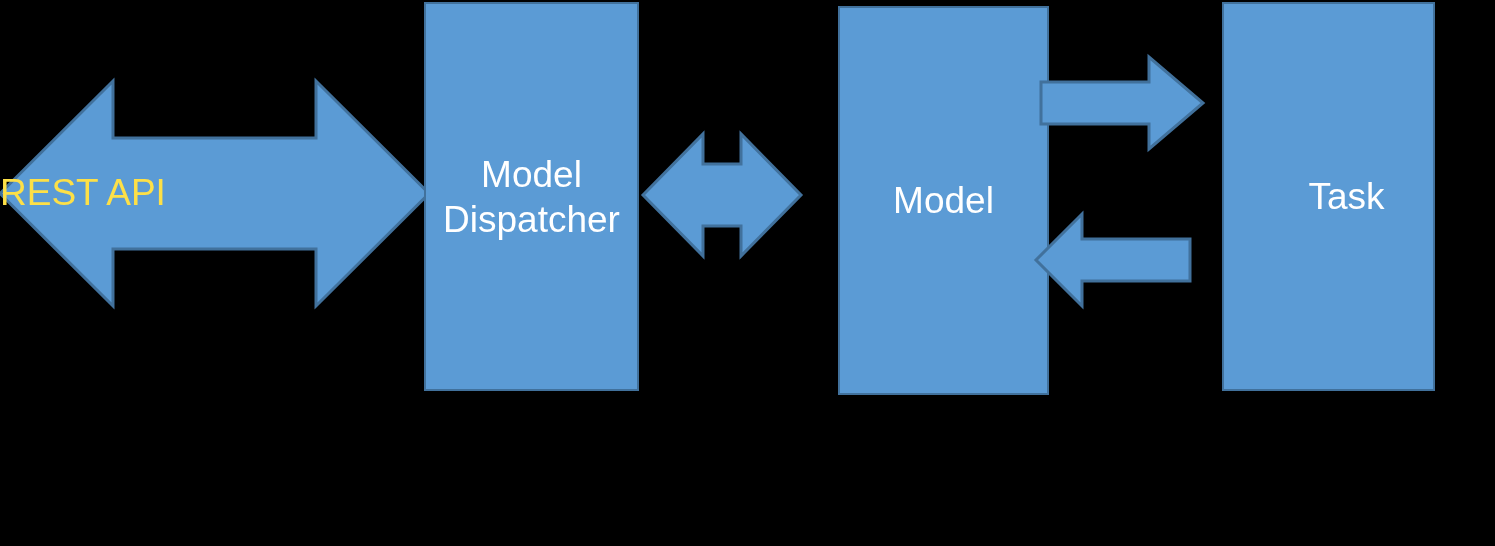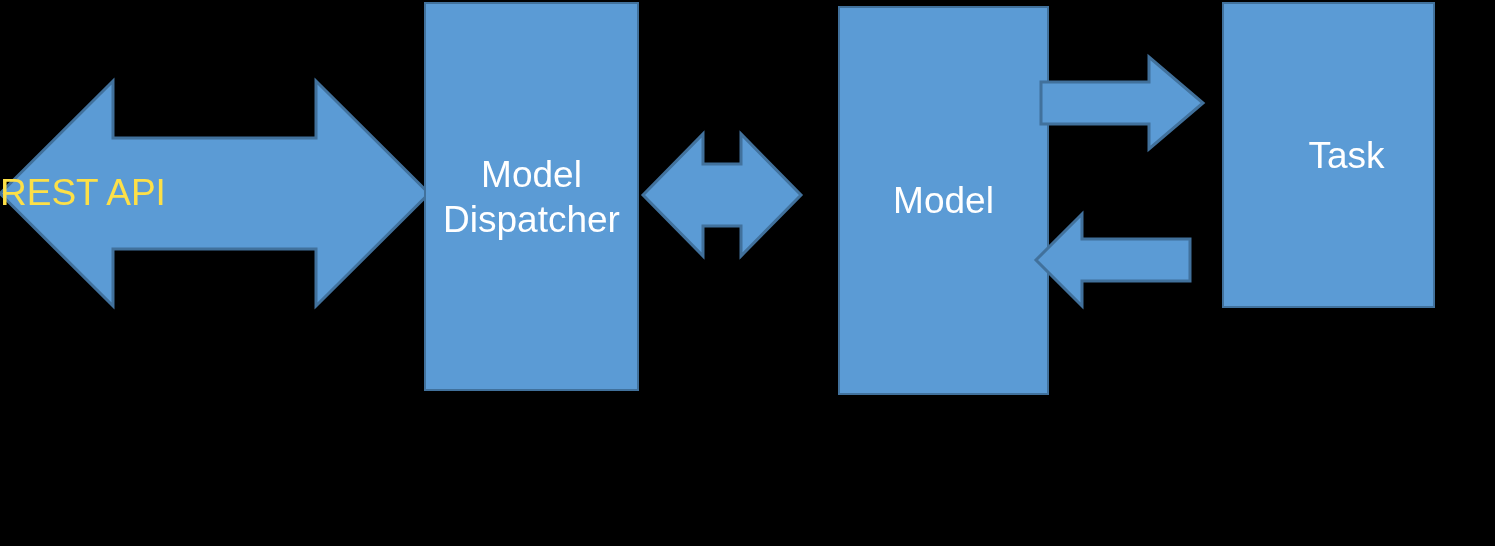--- a/index.html
+++ b/index.html
@@ -62,21 +62,21 @@
 
   #model-dispatcher-box { left: 424px; top: 2px; width: 215px; height: 389px; }
 
   #dispatcher-model-arrow { left: 643px; top: 134px; width: 158px; height: 122px; }
 
   #model-box { left: 810px; top: 6px; width: 211px; height: 389px; margin-left: 28px; }
 
   #model-task-arrow { left: 1041px; top: 57px;  width: 162px; height: 92px; }
   #task-model-arrow { left: 1036px; top: 214px; width: 154px; height: 92px; }
 
-  #task-box { left: 1222px; top: 2px; width: 213px; height: 306px; padding-left: 36px; }
+  #task-box { left: 1222px; top: 2px; width: 213px; height: 389px; padding-left: 36px; }
 </style>
 </head>
 <body>
 
 <div id="canvas">
 
   <div class="shape" id="rest-api-arrow">
     <svg viewBox="0 0 429 225" preserveAspectRatio="none">
       <polygon points="0,112.5 113,0 113,57 316,57 316,0 429,112.5 316,225 316,168 113,168 113,225" fill="#5B9BD5" stroke="#41719C" stroke-width="3"></polygon>
     </svg>

